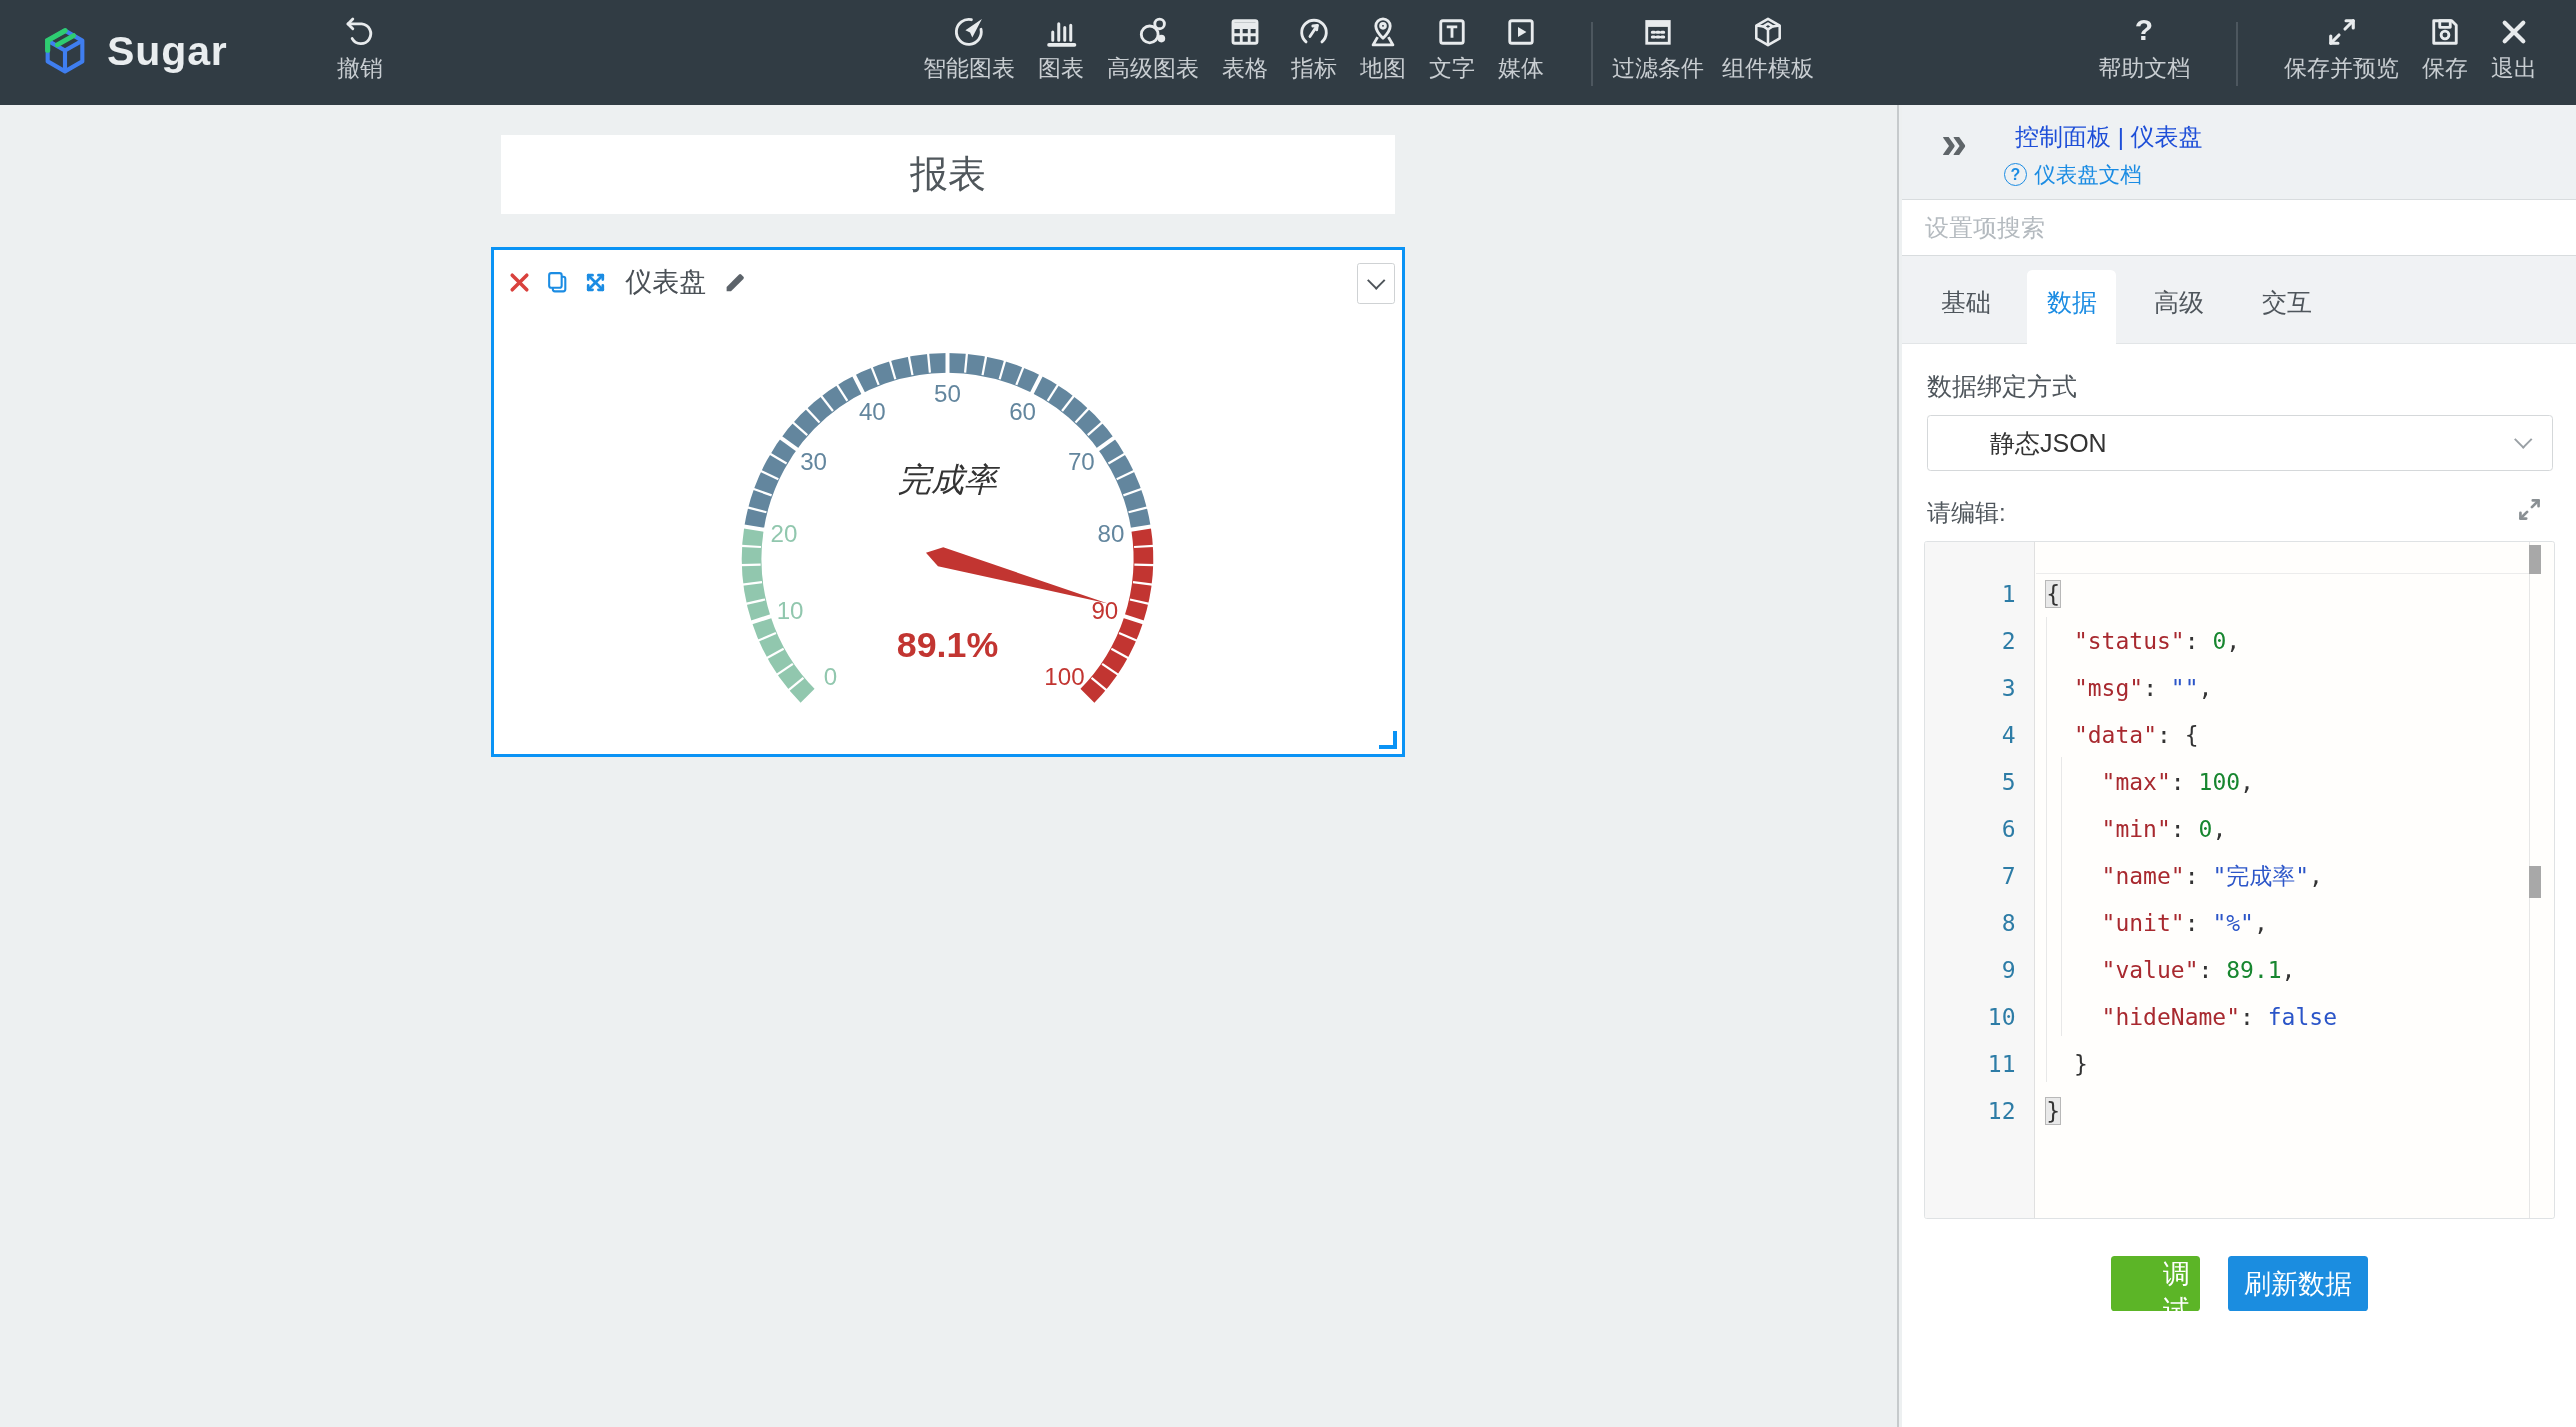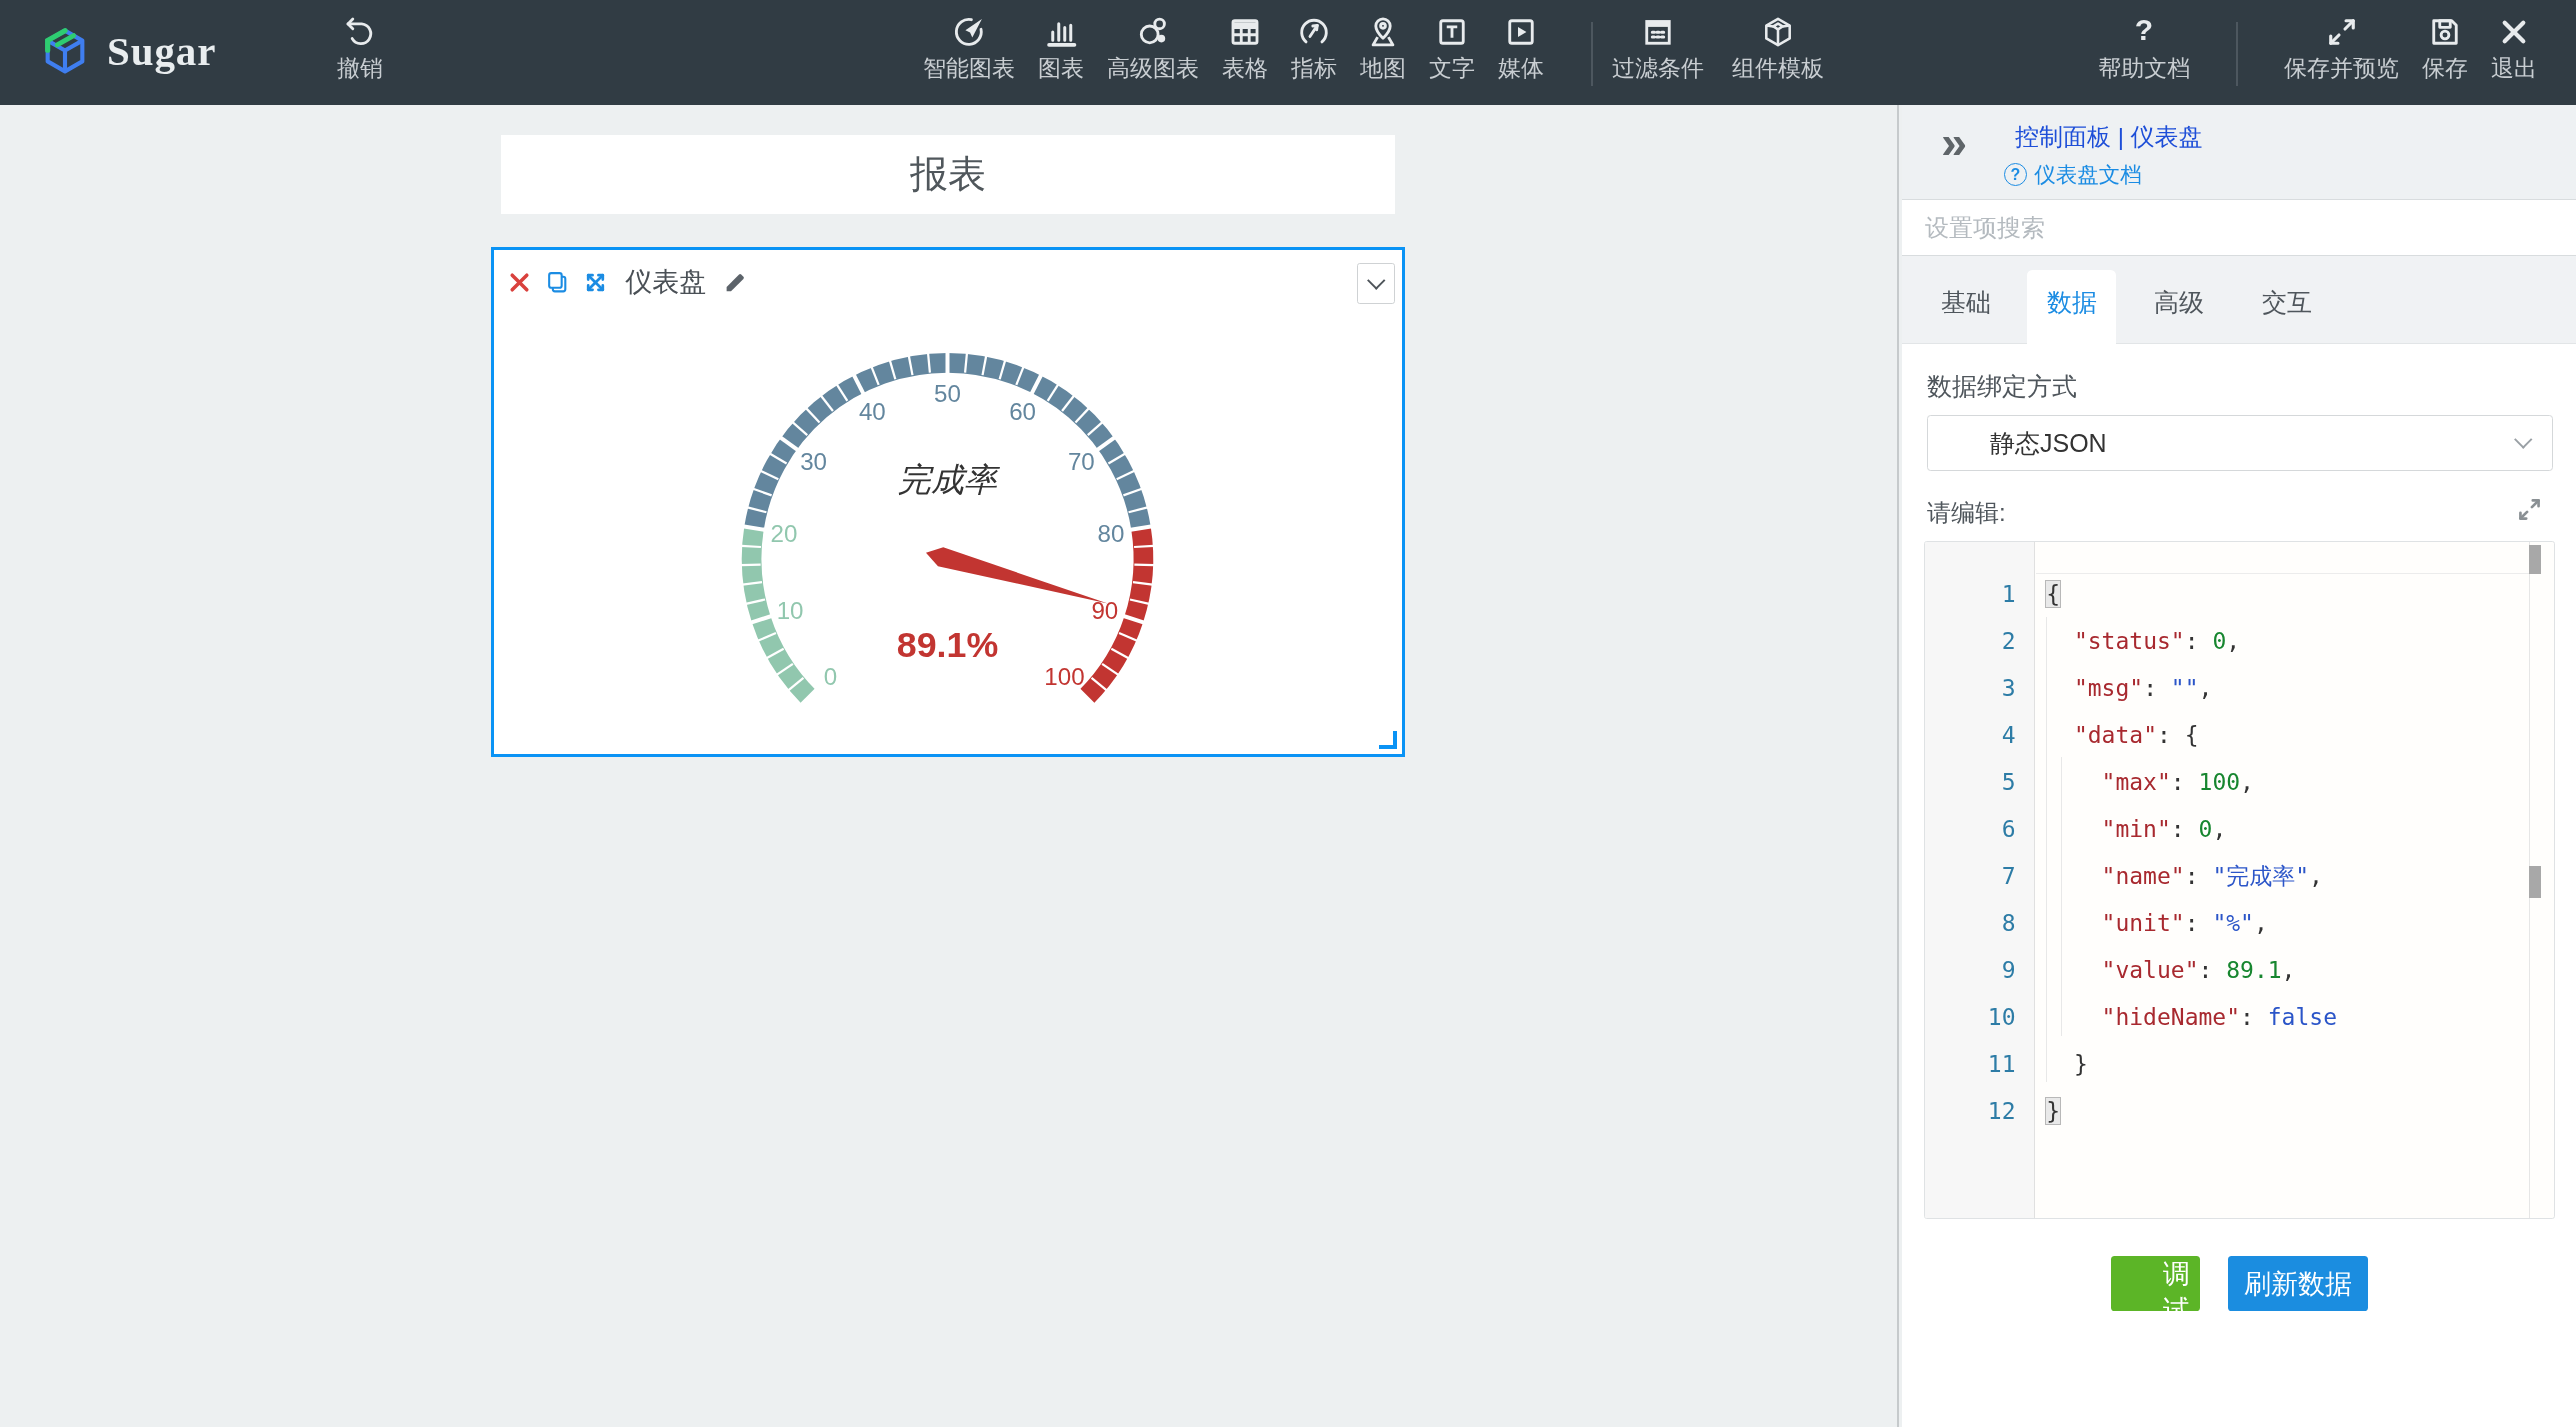--- a/index.html
+++ b/index.html
@@ -2,33 +2,33 @@
 <html style="font-size:14.3px"><head>
 <meta charset="utf-8">
 <style>
   * { margin:0; padding:0; box-sizing:border-box; }
   html,body { width:2576px; height:1428px; overflow:hidden; background:#edf0f1;
               font-family:"Liberation Sans", sans-serif; }
 
   
   .navbar { position:absolute; left:0; top:0; width:2576px; height:105px; background:#313c44; }
   .brand { position:absolute; left:39px; top:25px; display:flex; align-items:center; gap:16px; }
-  .brand-name { color:#e9edef; font-size:41px; font-weight:bold; letter-spacing:0.9px;font-family:Liberation Serif, serif; }
+  .brand-name { color:#e9edef; font-size:41px; font-weight:bold; letter-spacing:0.9px; }
   .tool-group { position:absolute; top:12.5px; display:flex; align-items:flex-start; }
   .tool { display:flex; flex-direction:column; align-items:center; cursor:pointer; color:#e8ebed; }
   .tool .tool-ic { height:39px; display:flex; align-items:center; justify-content:center; }
   .tool .tool-ic svg { width:36px; height:36px; }
   .tool .tool-lb { margin-top:1.8px; font-size:23px; color:#c9ced2; white-space:nowrap; }
   .tool.disabled { color:#8f979d; }
   .tool.disabled .tool-lb { color:#8f979d; }
   .nav-divider { width:1.8px; height:64px; background:#4d575f; margin-top:21.5px; position:absolute; top:0; }
   .nav-divider.in-flex { position:static; margin:9px 23px 0 23px; }
   #nav-edit { left:337px; gap:28px;flex-direction:column; }
   #nav-insert { left:923px; gap:23px; }
-  #nav-comp { left:1612px; gap:28px; }
+  #nav-comp { left:1612px; gap:18px; }
   #nav-actions { right:39px; gap:23px; }
 
   
   .canvas { position:absolute; left:0; top:105px; width:1899px; height:1323px; background:#edf0f1;
             border-right:2.7px solid #c6cacc; }
   .report-title-bar { position:absolute; left:501px; top:29.5px; width:894px; height:79px; background:#ffffff;
             display:flex; align-items:center; justify-content:center; }
   .report-title-bar span { font-size:38px; color:#50575c; }
 
   .widget { position:absolute; left:491px; top:142px; width:914px; height:510px; background:#ffffff;

